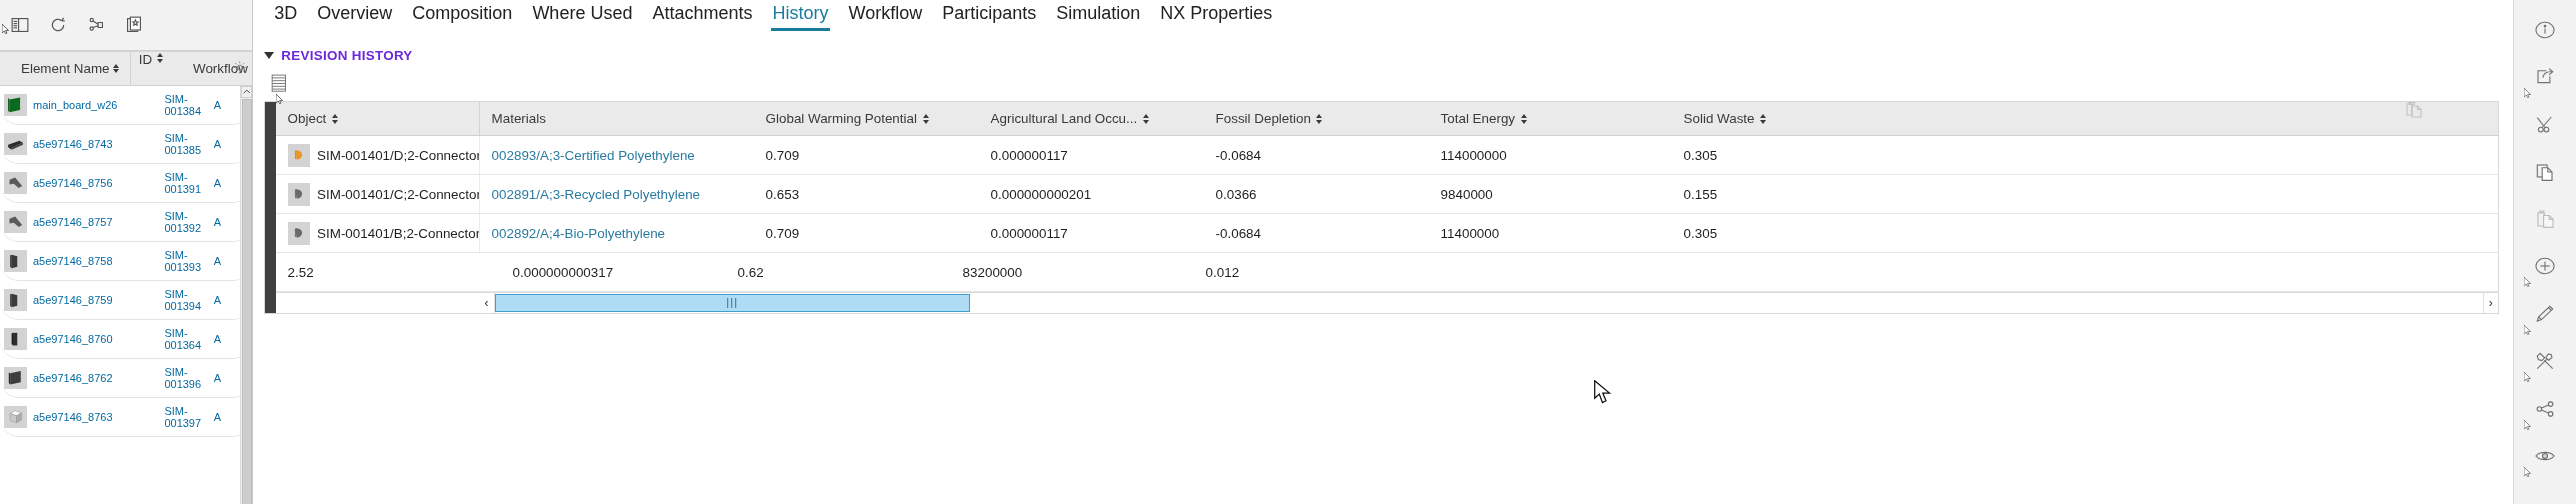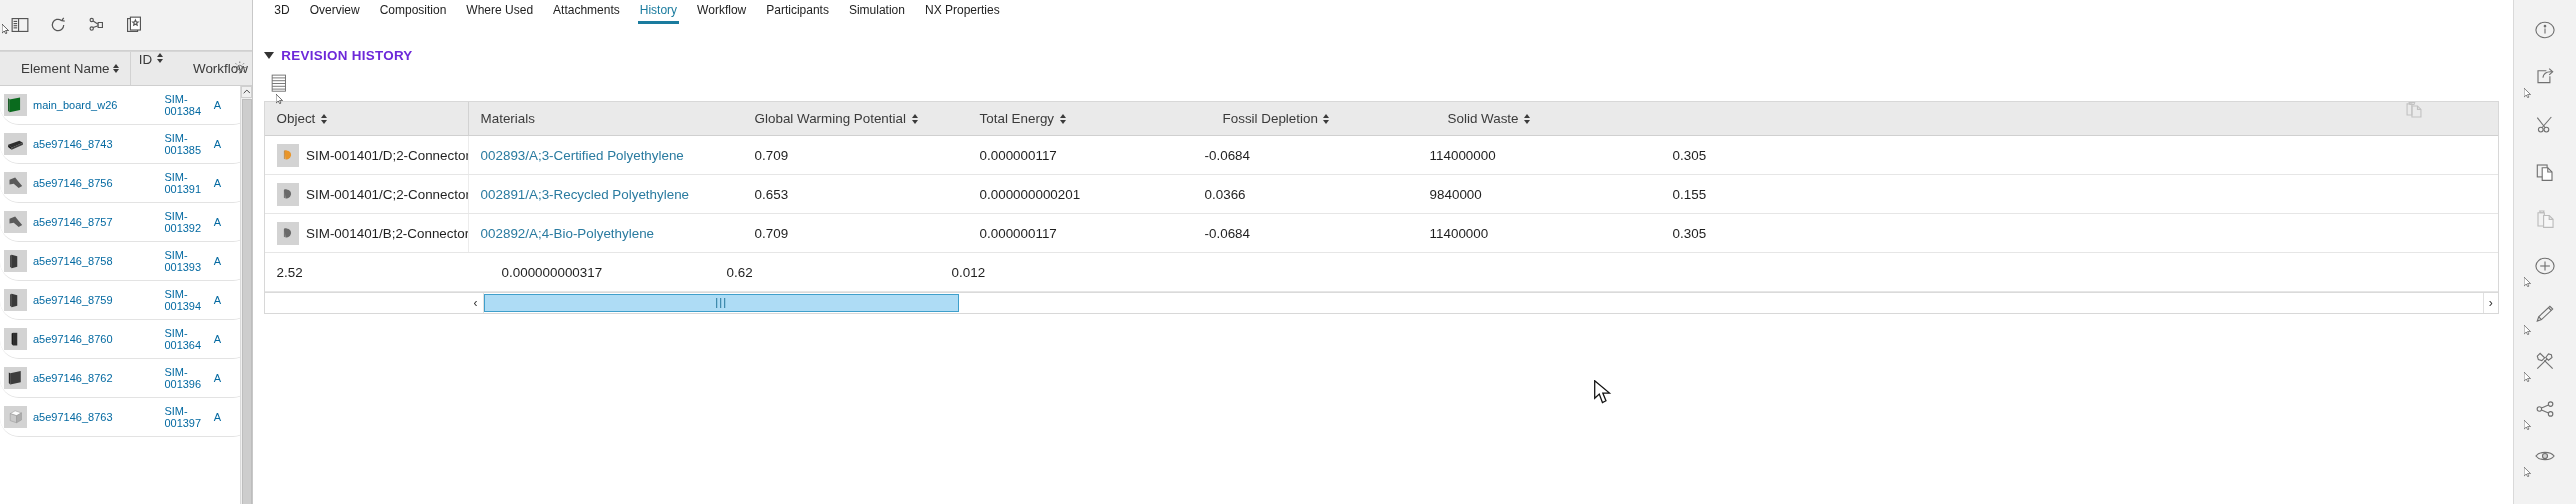--- a/index.html
+++ b/index.html
@@ -90,21 +90,21 @@
   }
 
   
   .main { flex: 1; background:#fff; position: relative; overflow: hidden; }
 
   .tabs {
     display:flex; align-items:flex-start; gap:0px;
     padding: 0 0 0 11.3px; height: 30px;
   }
   .tab {
-    font-size: 12px; color: #222; padding: 2.8px 10px 4.2px 10px;
+    font-size: 18px; color: #222; padding: 2.8px 10px 4.2px 10px;
     cursor: pointer; white-space: nowrap; position: relative; text-align: center;
   }
   .tab.active { color: #1a7b9e; }
   .tab.active::after {
     content:""; position:absolute; left:8.4px; right:8.4px; bottom:-2.8px;
     height: 2.8px; background: #1a7b9e;
   }
 
   .section-head {
     display:flex; align-items:center; gap: 7px;
@@ -116,21 +116,22 @@
   }
   .section-title { font-size: 13.4px; font-weight: bold; letter-spacing: 0.3px; color:#6d28d9; }
 
   .table-tools { margin: 10px 0 0 17px; position: relative; height: 28px; }
   .tt-icon { width: 21px; height: 22.5px; cursor:pointer; }
   .cursor-mini2 { position:absolute; left: 5.6px; top: 21px; width: 7.7px; height: 10px; }
 
   .grid {
     margin-left: 11.3px; margin-right: 14px;
     border: 0.7px solid #d8d8d8;
-    background: #0c4a6e;
+    background: #404040;
+    padding-left: 11px;
   }
   .grid-head {
     display: flex; height: 34px; align-items: center;
     background: #eaeaea; border-bottom: 0.7px solid #d0d0d0;
     font-size: 13.4px; color: #3a3a3a;
   }
   .gh {
     display:flex; align-items:center; gap: 5.6px; height:100%;
     padding-left: 11.3px;
   }
@@ -423,26 +424,30 @@
           <span>Object</span>
           <span class="sort-arrows"></span>
         </div>
         <div class="gh c-mat sep">
           <span>Materials</span>
         </div>
         <div class="gh c-gwp">
           <span>Global Warming Potential</span>
           <span class="sort-arrows"></span>
         </div>
+        <div class="gh c-alo">
+          <span>Agricultural Land Occu...</span>
+          <span class="sort-arrows"></span>
+        </div>
+        <div class="gh c-fd">
+          <span>Fossil Depletion</span>
+          <span class="sort-arrows"></span>
+        </div>
         <div class="gh c-te">
           <span>Total Energy</span>
-          <span class="sort-arrows"></span>
-        </div>
-        <div class="gh c-fd">
-          <span>Fossil Depletion</span>
           <span class="sort-arrows"></span>
         </div>
         <div class="gh c-sw">
           <span>Solid Waste</span>
           <span class="sort-arrows"></span>
         </div>
       </div>
 
       <div class="grid-row">
         <div class="gc c-obj">
@@ -501,20 +506,21 @@
         <div class="gc c-alo">0.000000117</div>
         <div class="gc c-fd">-0.0684</div>
         <div class="gc c-te">11400000</div>
         <div class="gc c-sw">0.305</div>
       </div>
 
       <div class="grid-row">
         <div class="gc c-gwp">2.52</div>
         <div class="gc c-alo">0.000000000317</div>
         <div class="gc c-fd">0.62</div>
+        <div class="gc c-te">83200000</div>
         <div class="gc c-sw">0.012</div>
       </div>
 
       <div class="grid-scrollrow">
         <div class="gsr-spacer"></div>
         <div class="sb-arrow">
             <span>‹</span>
           </div>
         <div class="sb-track">
           <div class="sb-thumb">

